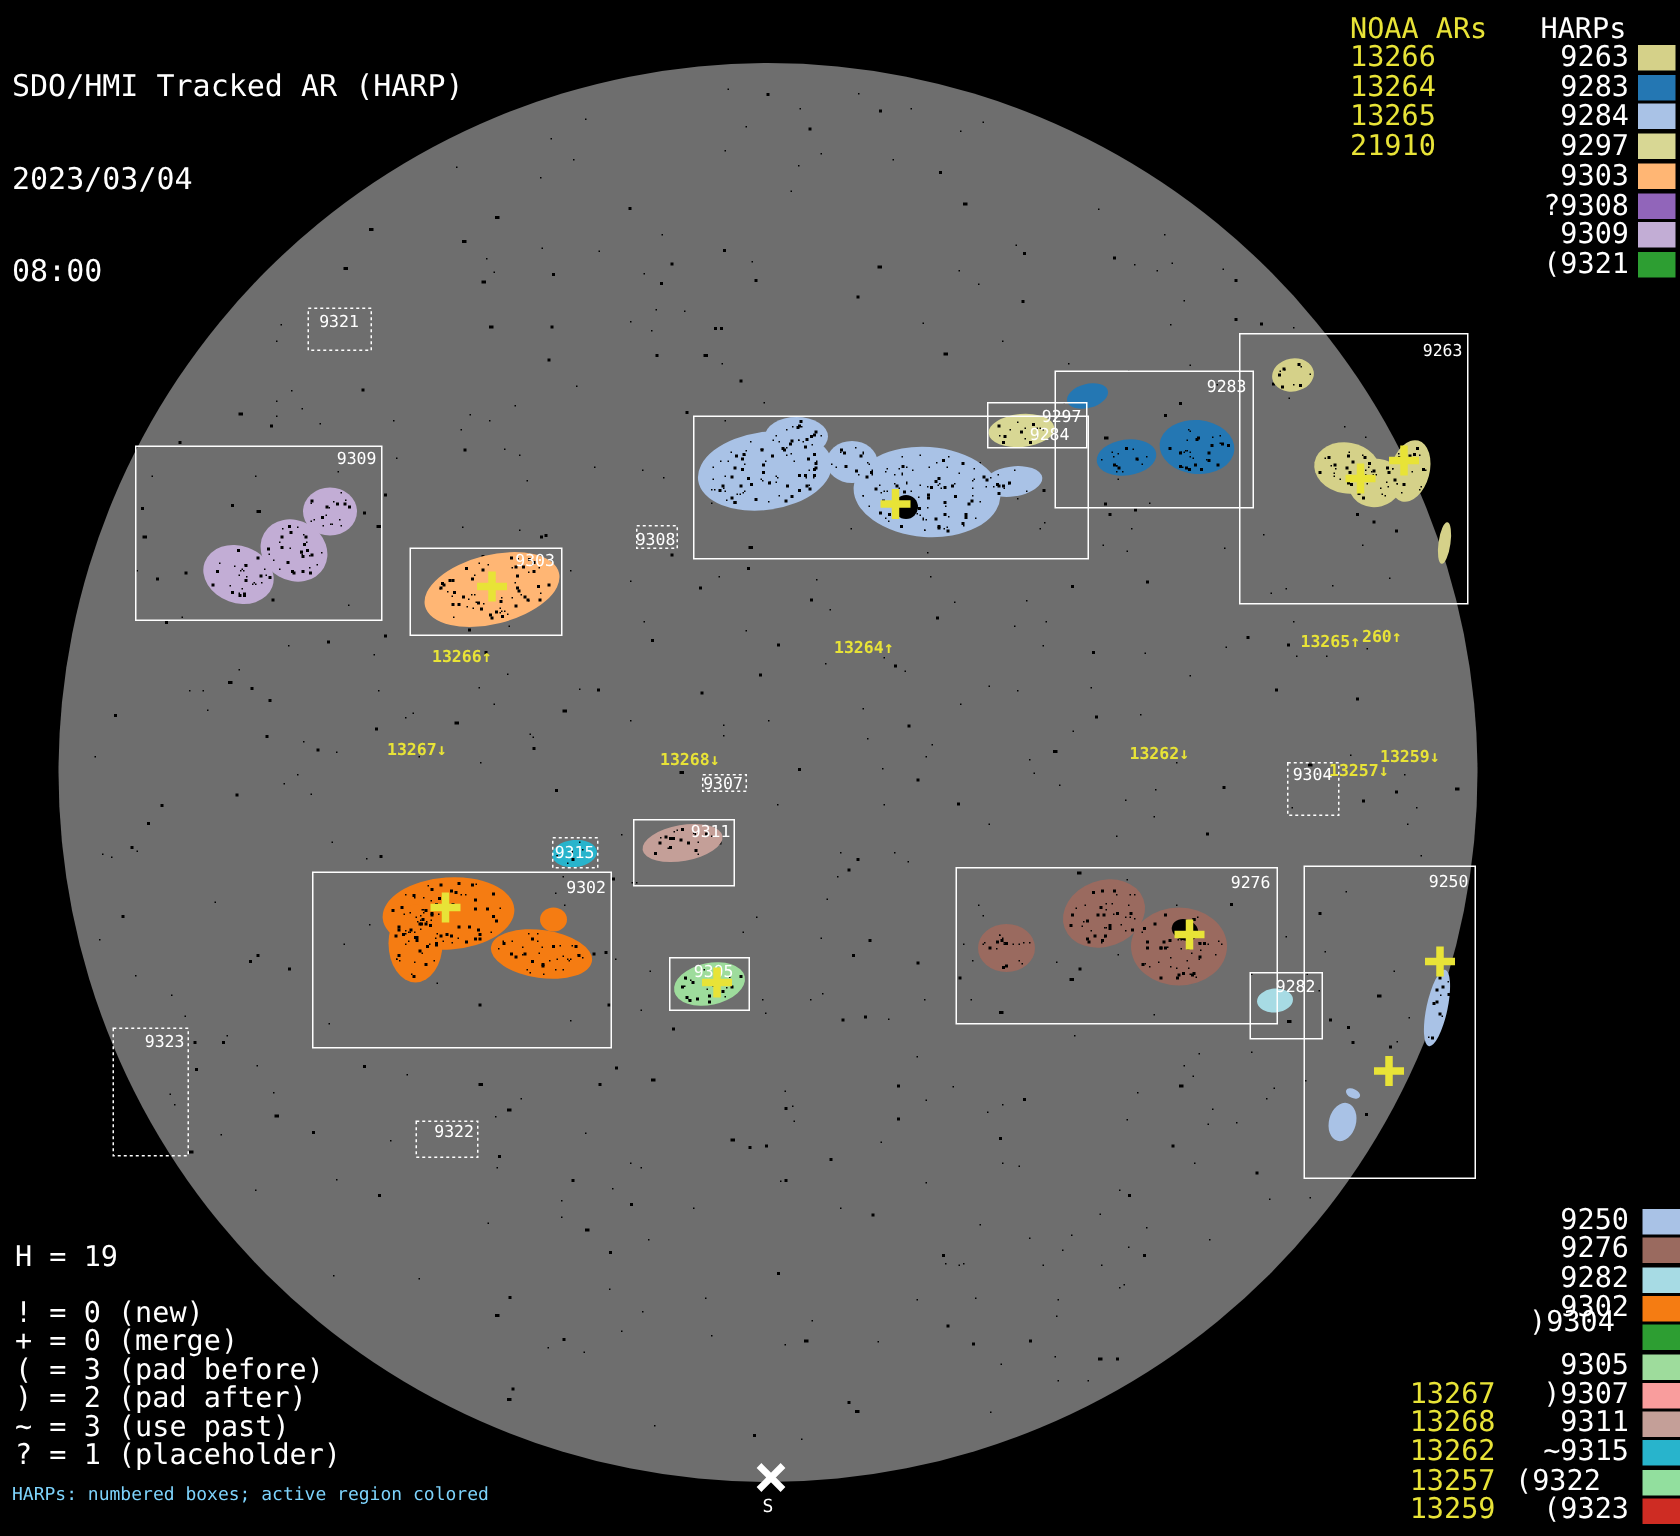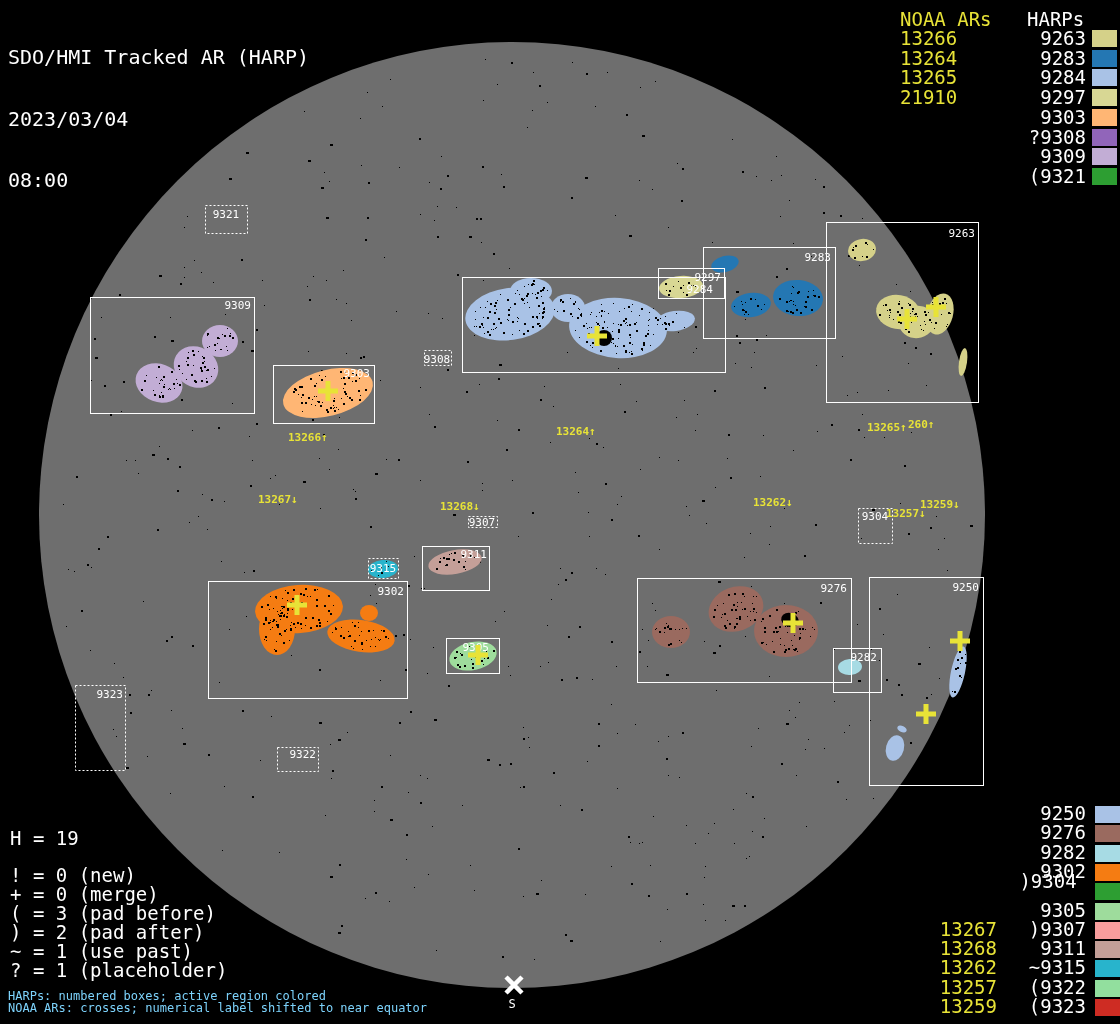--- a/index.html
+++ b/index.html
@@ -1544,21 +1544,20 @@
     <div>2023/03/04</div>
     <div>08:00</div>
   </div>
 
   <div id="noaa-heading" class="lg yellow">NOAA ARs</div>
   <div id="harps-heading" class="lg white">HARPs</div>
 
   <div id="h-count" class="lg white">H = 19</div>
 
   <div id="footnote1" class="footnote">HARPs: numbered boxes; active region colored</div>
-  <div id="footnote2" class="footnote">NOAA ARs: crosses; numerical label shifted to near equator</div>
 <div class="lg yellow" style="left: 900px; top: 29px;">13266</div>
     <div class="lg white" style="left: 1014px; top: 29px; width: 72px; text-align: right;">9263</div>
     <div class="swatch" style="left: 1092px; top: 30px; background: rgb(213, 209, 137);"></div>
     <div class="lg yellow" style="left: 900px; top: 48.7px;">13264</div>
     <div class="lg white" style="left: 1014px; top: 48.7px; width: 72px; text-align: right;">9283</div>
     <div class="swatch" style="left: 1092px; top: 49.7px; background: rgb(36, 119, 179);"></div>
     <div class="lg yellow" style="left: 900px; top: 68.4px;">13265</div>
     <div class="lg white" style="left: 1014px; top: 68.4px; width: 72px; text-align: right;">9284</div>
     <div class="swatch" style="left: 1092px; top: 69.4px; background: rgb(169, 194, 230);"></div>
     <div class="lg yellow" style="left: 900px; top: 88.1px;">21910</div>
@@ -1587,24 +1586,24 @@
     <div class="lg yellow" style="left: 933px; top: 919.8px; width: 64px; text-align: right;">13267</div>
     <div class="lg white" style="left: 1010px; top: 919.8px; width: 76px; text-align: right;">)9307</div>
     <div class="swatch" style="left: 1095px; top: 921.8px; background: rgb(249, 157, 157);"></div>
     <div class="lg yellow" style="left: 933px; top: 939.1px; width: 64px; text-align: right;">13268</div>
     <div class="lg white" style="left: 1010px; top: 939.1px; width: 76px; text-align: right;">9311</div>
     <div class="swatch" style="left: 1095px; top: 941.1px; background: rgb(196, 159, 152);"></div>
     <div class="lg yellow" style="left: 933px; top: 958.4px; width: 64px; text-align: right;">13262</div>
     <div class="lg white" style="left: 1010px; top: 958.4px; width: 76px; text-align: right;">~9315</div>
     <div class="swatch" style="left: 1095px; top: 960.4px; background: rgb(40, 180, 204);"></div>
     <div class="lg yellow" style="left: 933px; top: 977.7px; width: 64px; text-align: right;">13257</div>
-    <div class="lg white" style="left: 1010px; top: 977.7px; width: 76px; text-align: right;">(9322</div>
+    <div class="lg white" style="left: 1010px; top: 977.7px; width: 76px; text-align: left;">(9322</div>
     <div class="swatch" style="left: 1095px; top: 979.7px; background: rgb(146, 223, 158);"></div>
     <div class="lg yellow" style="left: 933px; top: 997px; width: 64px; text-align: right;">13259</div>
     <div class="lg white" style="left: 1010px; top: 997px; width: 76px; text-align: right;">(9323</div>
     <div class="swatch" style="left: 1095px; top: 999px; background: rgb(206, 44, 35);"></div>
     <div class="lg white" style="left: 10px; top: 866px;">! = 0 (new)</div>
     <div class="lg white" style="left: 10px; top: 884.9px;">+ = 0 (merge)</div>
     <div class="lg white" style="left: 10px; top: 903.8px;">( = 3 (pad before)</div>
     <div class="lg white" style="left: 10px; top: 922.7px; text-align: center;">) = 2 (pad after)</div>
-    <div class="lg white" style="left: 10px; top: 941.6px;">~ = 1 (use past)</div>
+    <div class="lg white" style="left: 10px; top: 941.6px;">~ = 3 (use past)</div>
     <div class="lg white" style="left: 10px; top: 960.5px;">? = 1 (placeholder)</div>
   </div>
 
 </body></html>

